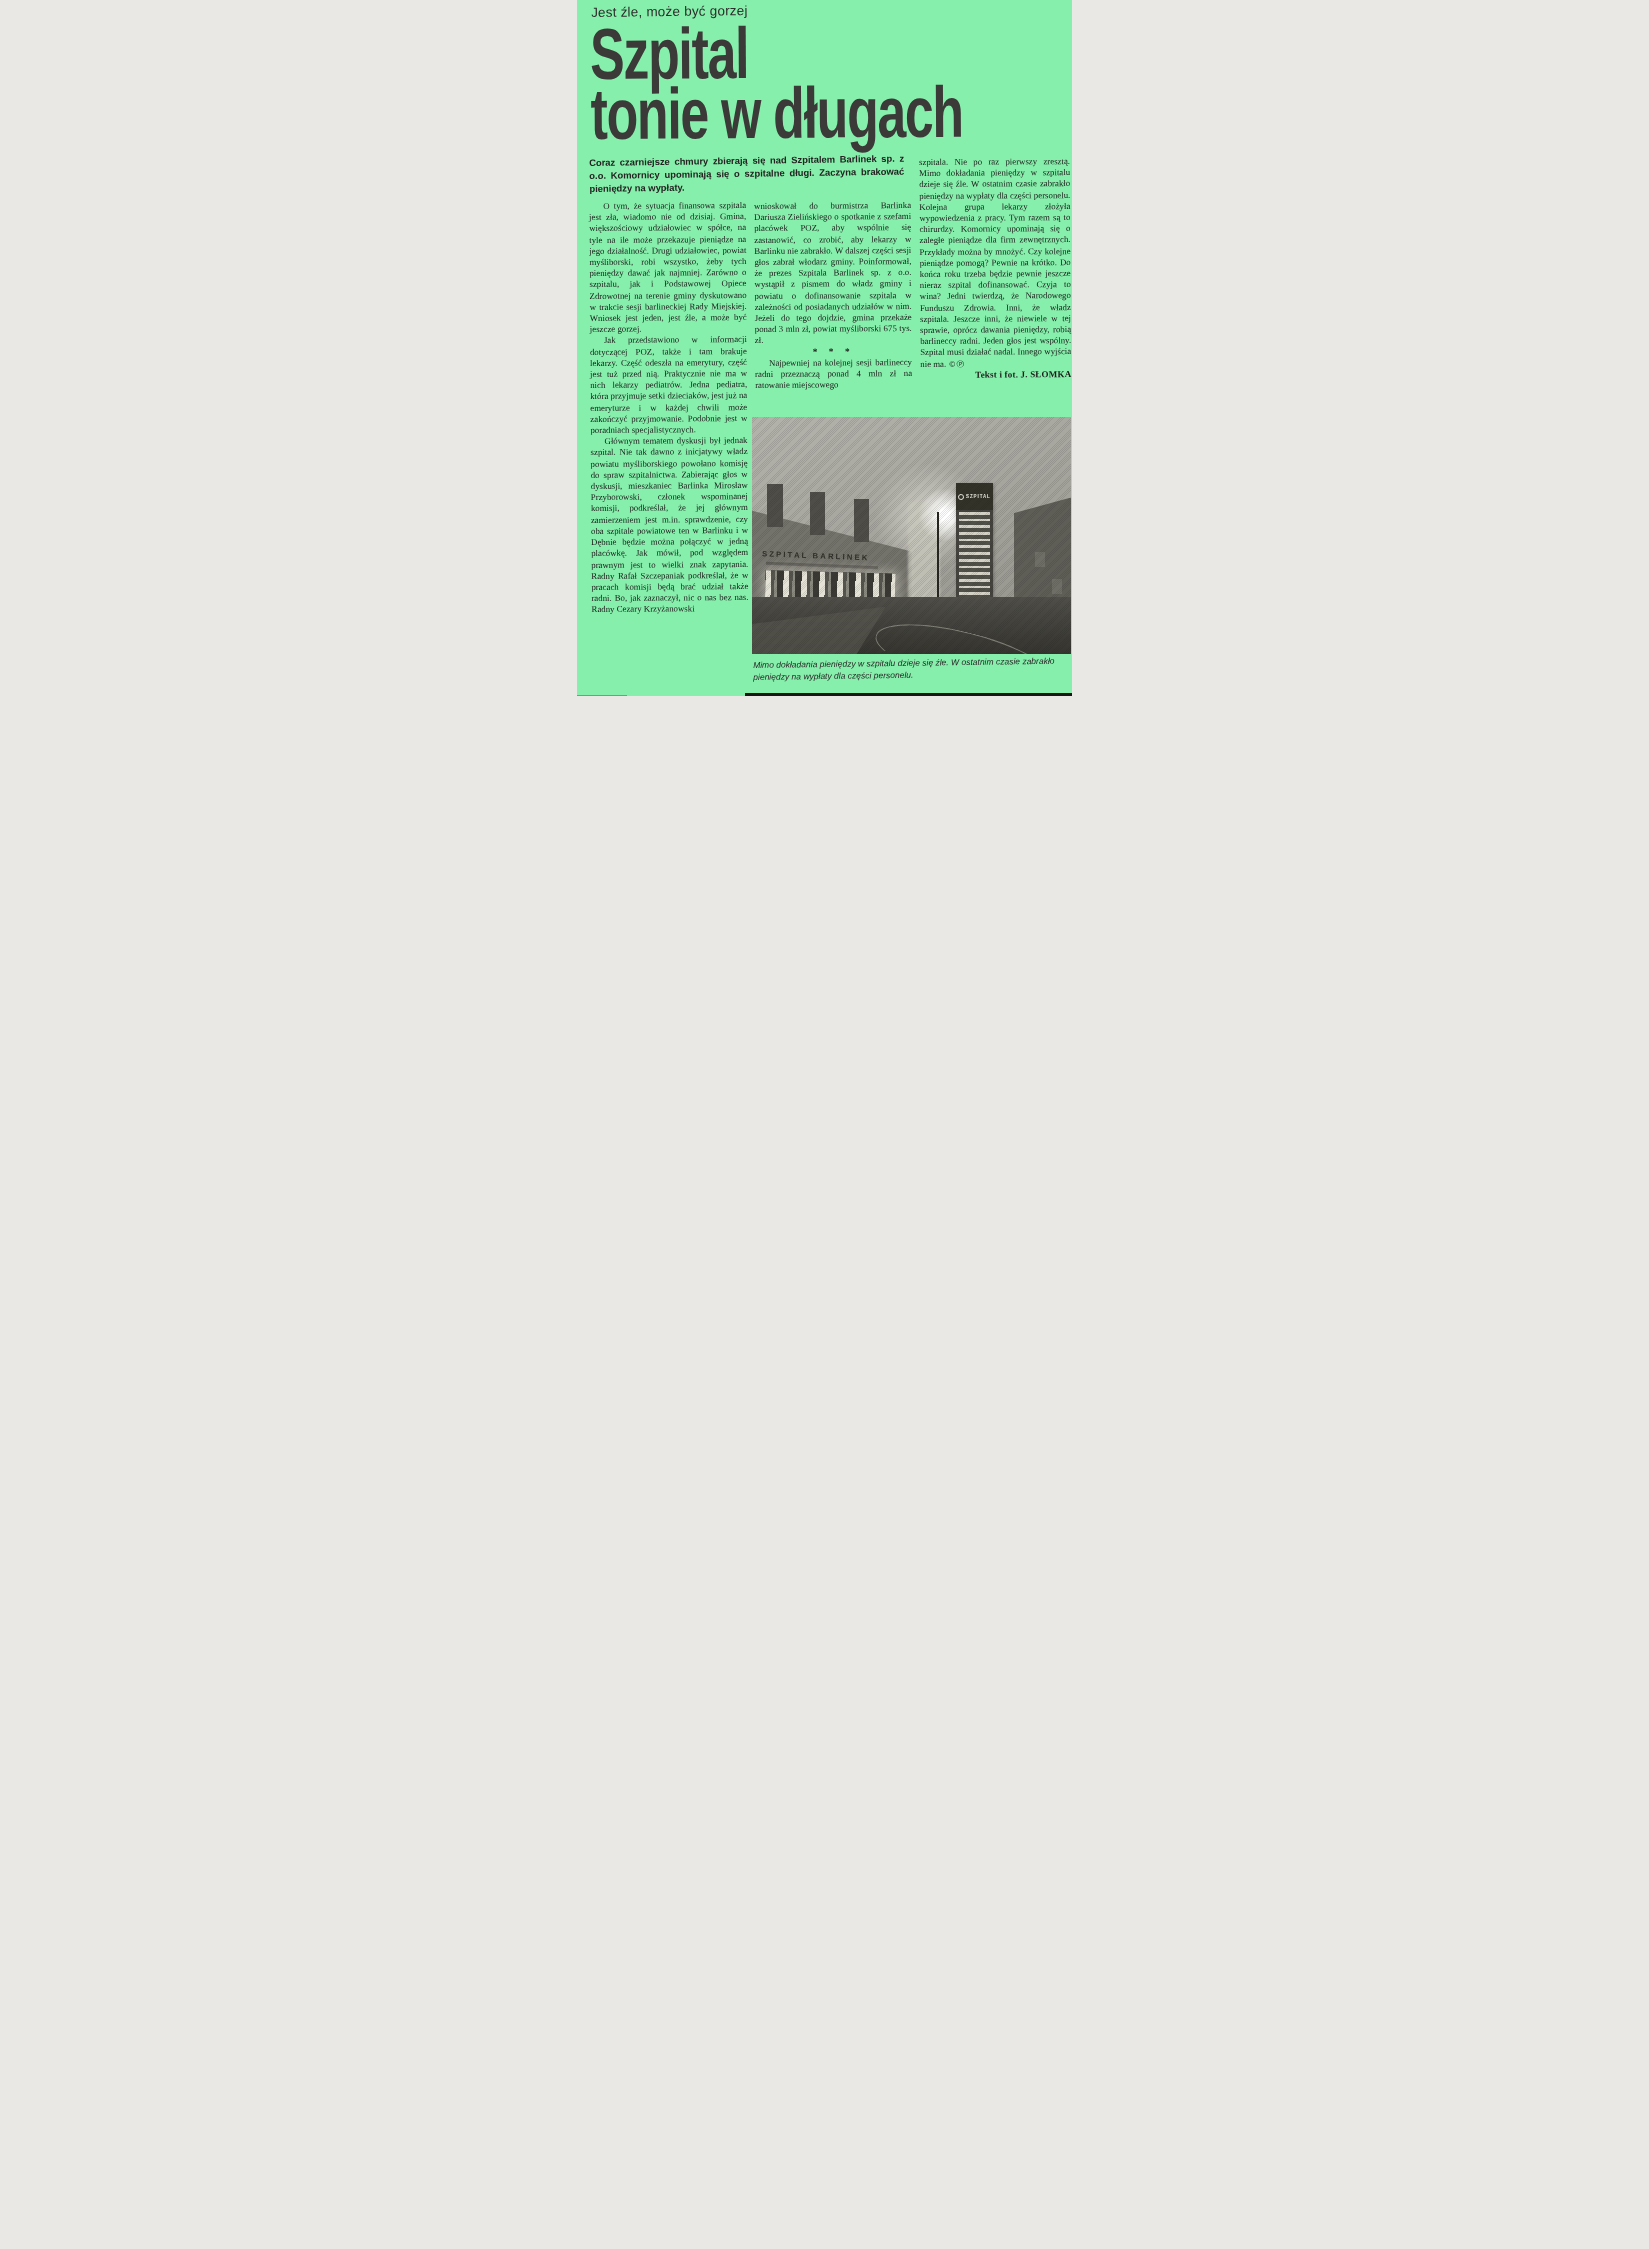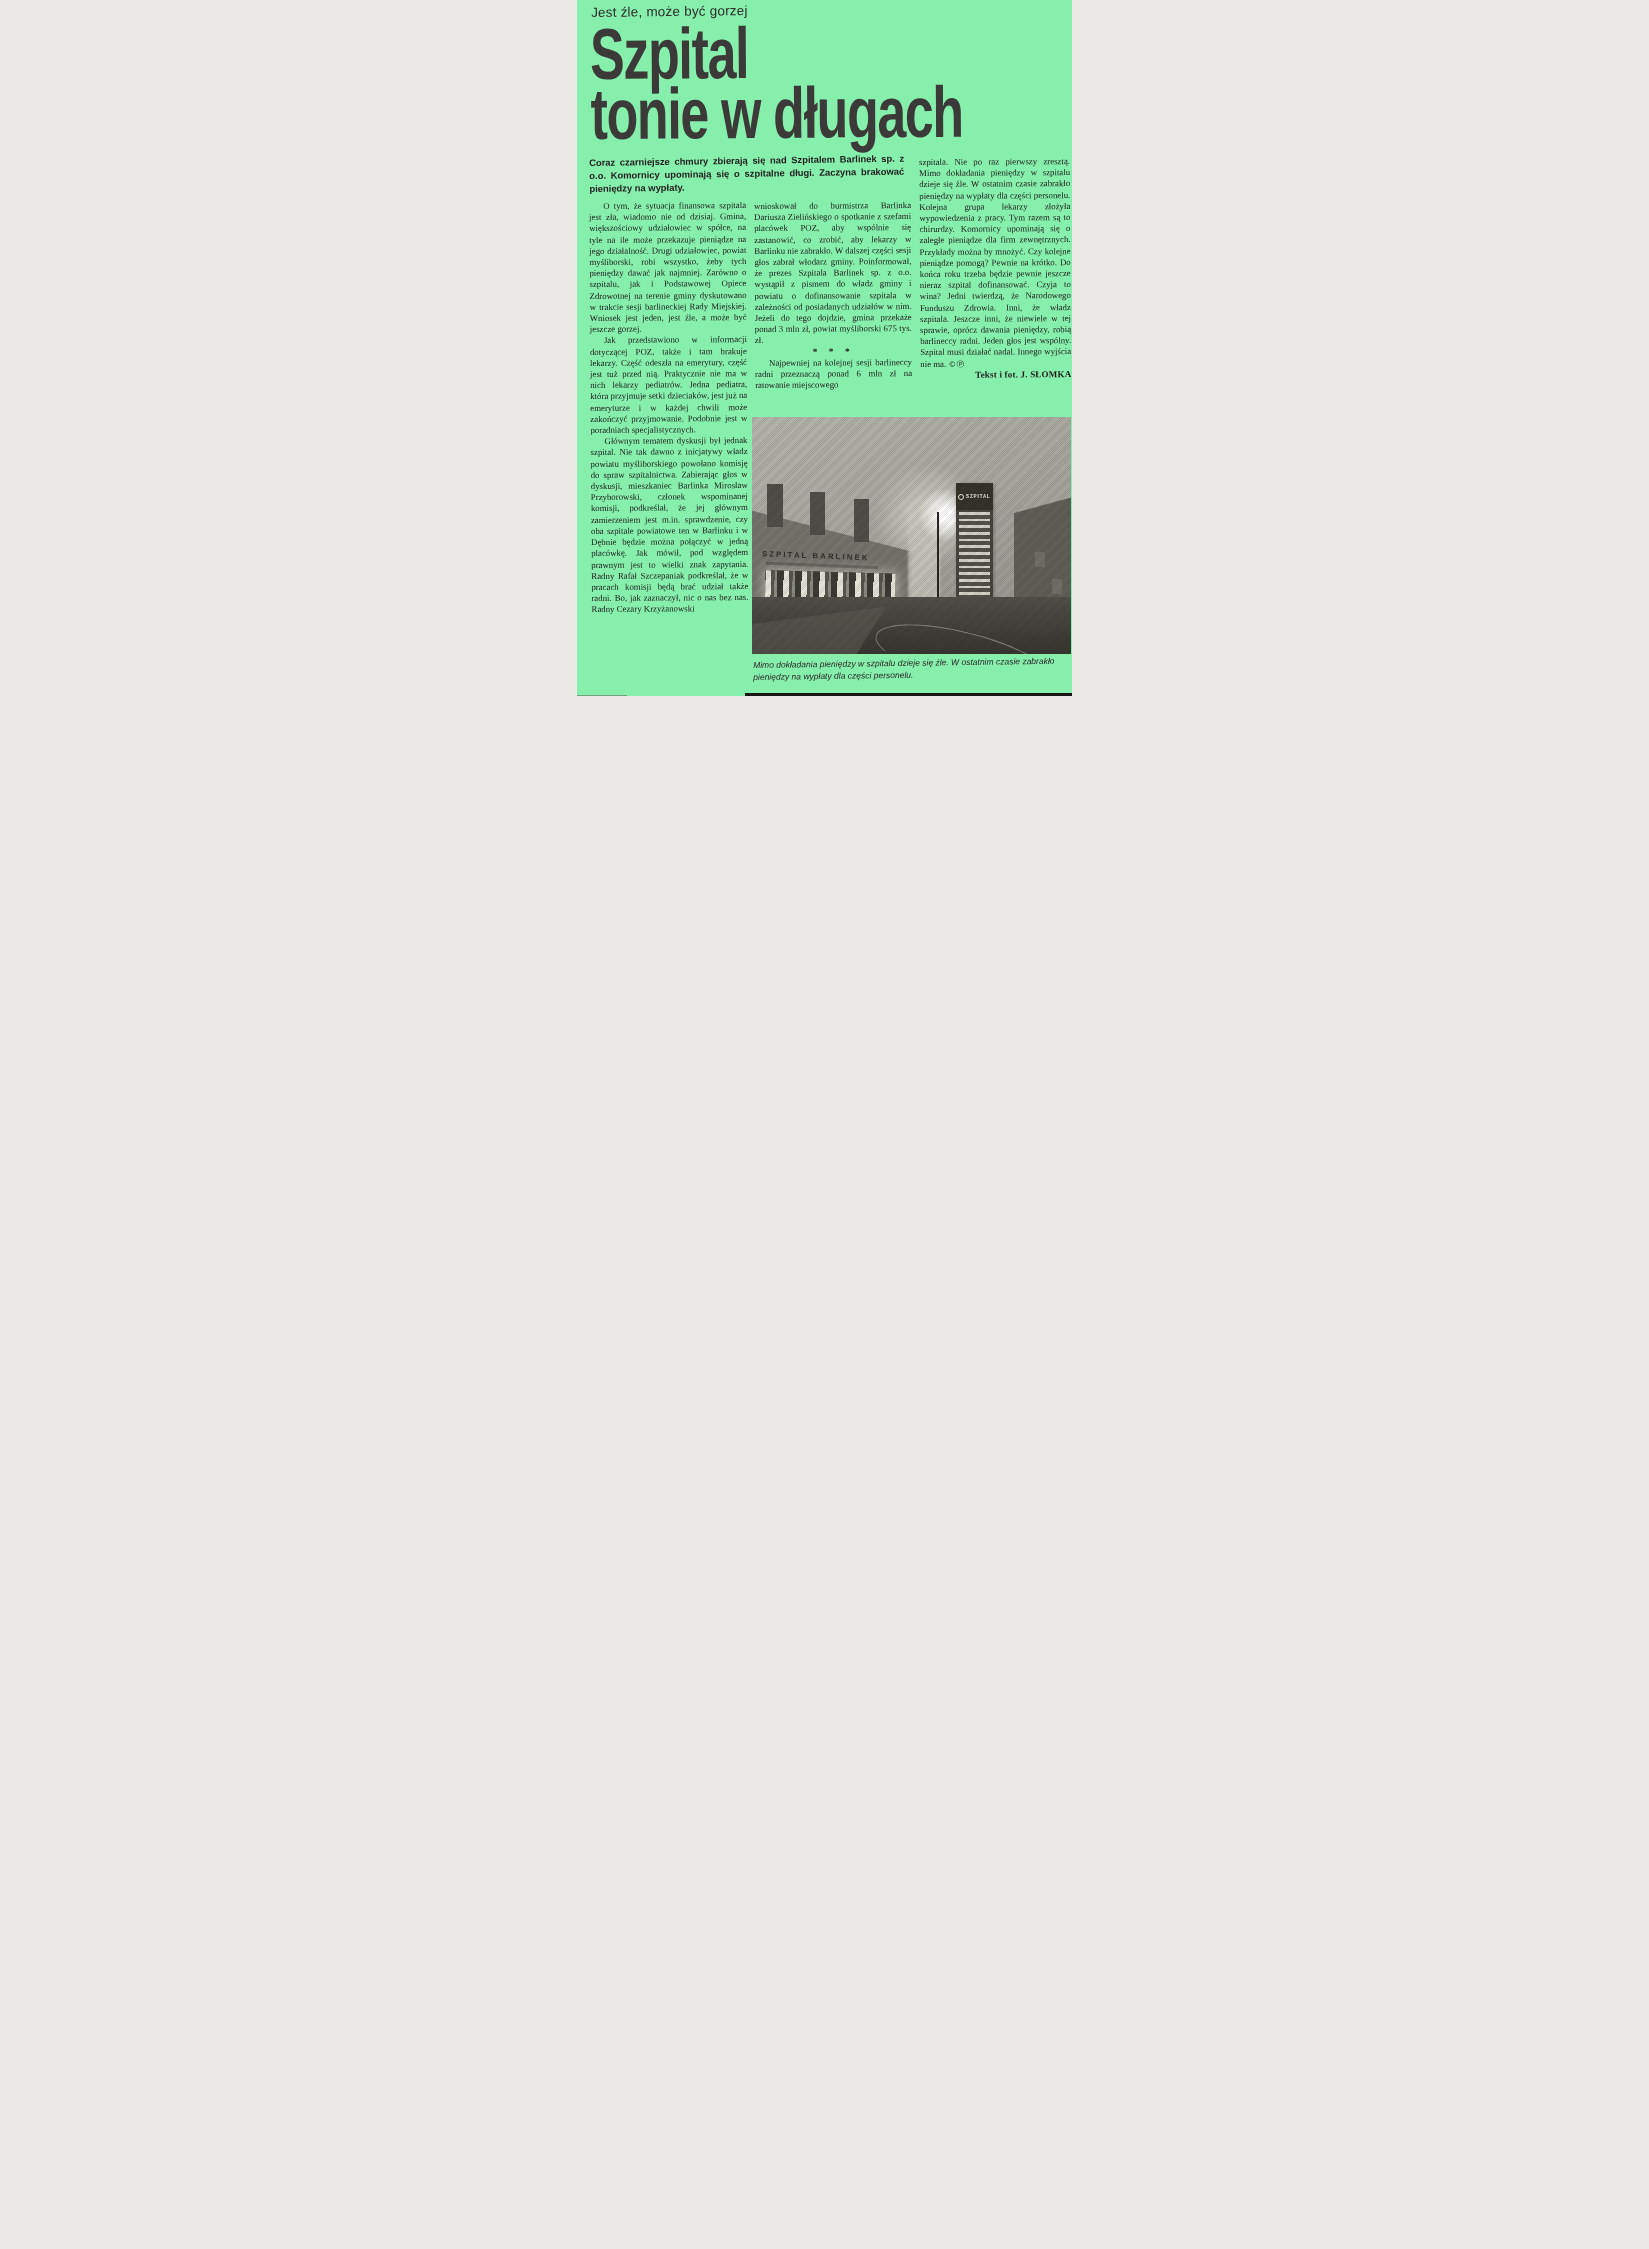--- a/index.html
+++ b/index.html
@@ -81,21 +81,21 @@
 
   <div class="col col-1">
     <p class="indent">O tym, że sytuacja finansowa szpitala jest zła, wiadomo nie od dzisiaj. Gmina, większościowy udziałowiec w spółce, na tyle na ile może przekazuje pieniądze na jego działalność. Drugi udziałowiec, powiat myśliborski, robi wszystko, żeby tych pieniędzy dawać jak najmniej. Zarówno o szpitalu, jak i Podstawowej Opiece Zdrowotnej na terenie gminy dyskutowano w trakcie sesji barlineckiej Rady Miejskiej. Wniosek jest jeden, jest źle, a może być jeszcze gorzej.</p>
     <p class="indent">Jak przedstawiono w informacji dotyczącej POZ, także i tam brakuje lekarzy. Część odeszła na emerytury, część jest tuż przed nią. Praktycznie nie ma w nich lekarzy pediatrów. Jedna pediatra, która przyjmuje setki dzieciaków, jest już na emeryturze i w każdej chwili może zakończyć przyjmowanie. Podobnie jest w poradniach specjalistycznych.</p>
     <p class="indent">Głównym tematem dyskusji był jednak szpital. Nie tak dawno z inicjatywy władz powiatu myśliborskiego powołano komisję do spraw szpitalnictwa. Zabierając głos w dyskusji, mieszkaniec Barlinka Mirosław Przyborowski, członek wspominanej komisji, podkreślał, że jej głównym zamierzeniem jest m.in. sprawdzenie, czy oba szpitale powiatowe ten w Barlinku i w Dębnie będzie można połączyć w jedną placówkę. Jak mówił, pod względem prawnym jest to wielki znak zapytania. Radny Rafał Szczepaniak podkreślał, że w pracach komisji będą brać udział także radni. Bo, jak zaznaczył, nic o nas bez nas. Radny Cezary Krzyżanowski</p>
   </div>
 
   <div class="col col-2">
     <p>wnioskował do burmistrza Barlinka Dariusza Zielińskiego o spotkanie z szefami placówek POZ, aby wspólnie się zastanowić, co zrobić, aby lekarzy w Barlinku nie zabrakło. W dalszej części sesji głos zabrał włodarz gminy. Poinformował, że prezes Szpitala Barlinek sp. z o.o. wystąpił z pismem do władz gminy i powiatu o dofinansowanie szpitala w zależności od posiadanych udziałów w nim. Jeżeli do tego dojdzie, gmina przekaże ponad 3 mln zł, powiat myśliborski 675 tys. zł.</p>
     <p class="divider">* * *</p>
-    <p class="indent">Najpewniej na kolejnej sesji barlineccy radni przeznaczą ponad 6 mln zł na ratowanie miejscowego</p>
+    <p class="indent">Najpewniej na kolejnej sesji barlineccy radni przeznaczą ponad 4 mln zł na ratowanie miejscowego</p>
   </div>
 
   <div class="col col-3">
     <p><span>szpitala. Nie po raz pierwszy zresztą. Mimo dokładania pieniędzy w szpitalu dzieje się źle. W ostatnim czasie zabrakło pieniędzy na wypłaty dla części personelu. Kolejna grupa lekarzy złożyła wypowiedzenia z pracy. Tym razem są to chirurdzy. Komornicy upominają się o zaległe pieniądze dla firm zewnętrznych. Przykłady można by mnożyć. Czy kolejne pieniądze pomogą? Pewnie na krótko. Do końca roku trzeba będzie pewnie jeszcze nieraz szpital dofinansować. Czyja to wina? Jedni twierdzą, że Narodowego Funduszu Zdrowia. Inni, że władz szpitala. Jeszcze inni, że niewiele w tej sprawie, oprócz dawania pieniędzy, robią barlineccy radni. Jeden głos jest wspólny. Szpital musi działać nadal. Innego wyjścia nie ma.</span> <span class="copyright">©Ⓟ</span></p>
     <p class="byline">Tekst i fot. J. SŁOMKA</p>
   </div>
 
   <div class="photo">
     <div class="ph-sky"></div>
     <div class="ph-bldg-left"></div>

